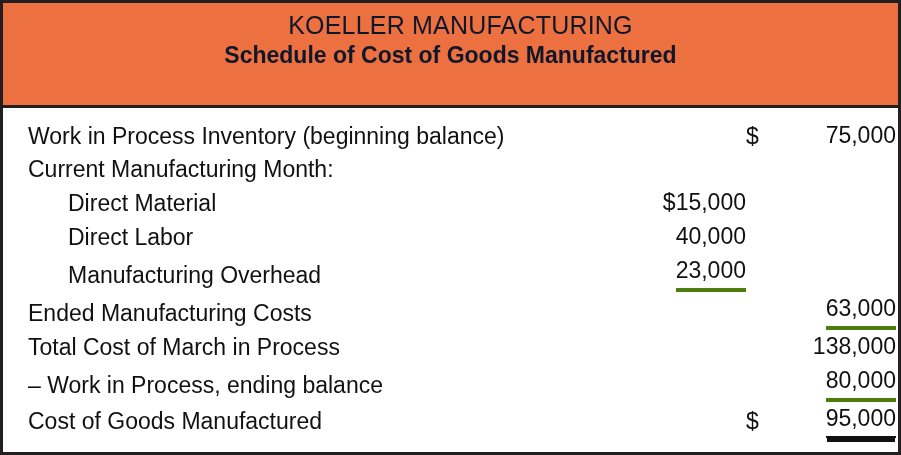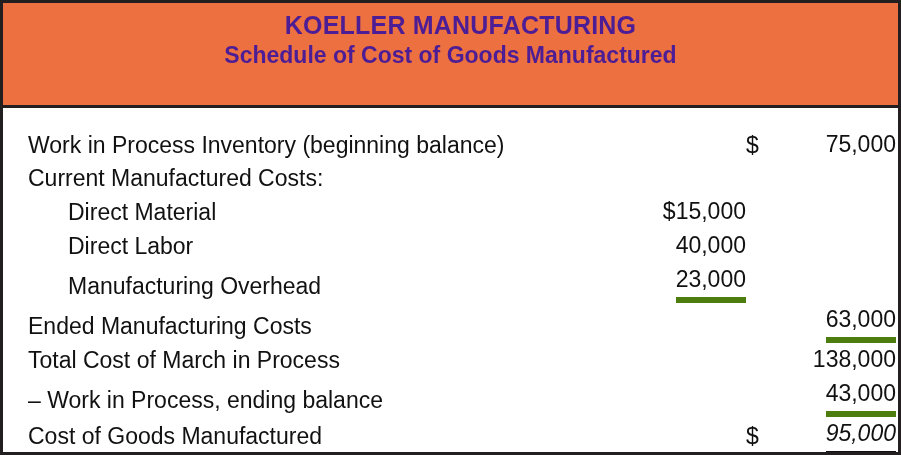--- a/index.html
+++ b/index.html
@@ -25,38 +25,38 @@
   .statement-header {
     background: #ED7040;
     border-bottom: 3px solid #231f20;
     height: 105px;
     box-sizing: border-box;
     text-align: center;
     padding-top: 7px;
   }
   .stmt-company {
     font-size: 25px;
-    font-weight: bold;
-    color: #4c1d95;
+    font-weight: normal;
+    color: #0f172a;
     line-height: 30px;
     letter-spacing: 0.2px;
     white-space: nowrap;
     padding-left: 20px;
   }
   .stmt-subtitle {
     font-size: 23px;
     font-weight: bold;
-    color: #4c1d95;
+    color: #0f172a;
     line-height: 31px;
     white-space: nowrap;
   }
 
   
   .statement-body {
-    padding: 20px 0 0 0;
+    padding: 11px 0 0 0;
   }
   table.lines {
     width: 100%;
     border-collapse: collapse;
     table-layout: fixed;
   }
   table.lines td {
     padding: 0;
     vertical-align: bottom;
     font-size: 23px;
@@ -70,25 +70,24 @@
   .c-cur     { width: 26px;  text-align: left; }
   .c-outer   { width: 124px; text-align: right; padding-right: 17px !important; }
 
   .indent { padding-left: 65px !important; }
 
   
   .val {
     display: inline-block;
     padding-bottom: 1px;
   }
-  .rule-single { border-bottom: 6px solid #4d7c0f; }
+  .rule-single { border-bottom: 4px solid #4d7c0f; }
   .rule-double {
     border-bottom: 2px solid #111111;
     box-shadow: 0 5px 0 -1px #111111;
-    font-style: italic;
   }
 </style>
 </head>
 <body>
 
 <div class="statement">
 
   <div class="statement-header">
     <div class="stmt-company">KOELLER MANUFACTURING</div>
     <div class="stmt-subtitle">Schedule of Cost of Goods Manufactured</div>
@@ -97,21 +96,21 @@
   <div class="statement-body">
     <table class="lines">
       <tbody id="rows-body">
           <tr>
             <td class="c-label">Work in Process Inventory (beginning balance)</td>
             <td class="c-inner"></td>
             <td class="c-cur">$</td>
             <td class="c-outer"><span class="val">75,000</span></td>
           </tr>
           <tr>
-            <td class="c-label">Current Manufactured Costs:</td>
+            <td class="c-label">Current Manufacturing Month:</td>
             <td class="c-inner"></td>
             <td class="c-cur"></td>
             <td class="c-outer"></td>
           </tr>
           <tr>
             <td class="c-label indent">Direct Material</td>
             <td class="c-inner"><span class="val">$15,000</span></td>
             <td class="c-cur"></td>
             <td class="c-outer"></td>
           </tr>
@@ -136,21 +135,21 @@
           <tr>
             <td class="c-label">Total Cost of March in Process</td>
             <td class="c-inner"></td>
             <td class="c-cur"></td>
             <td class="c-outer"><span class="val">138,000</span></td>
           </tr>
           <tr>
             <td class="c-label">– Work in Process, ending balance</td>
             <td class="c-inner"></td>
             <td class="c-cur"></td>
-            <td class="c-outer"><span class="val rule-single">43,000</span></td>
+            <td class="c-outer"><span class="val rule-single">80,000</span></td>
           </tr>
           <tr>
             <td class="c-label">Cost of Goods Manufactured</td>
             <td class="c-inner"></td>
             <td class="c-cur">$</td>
             <td class="c-outer"><span class="val rule-double">95,000</span></td>
           </tr>
         </tbody>
     </table>
   </div>

